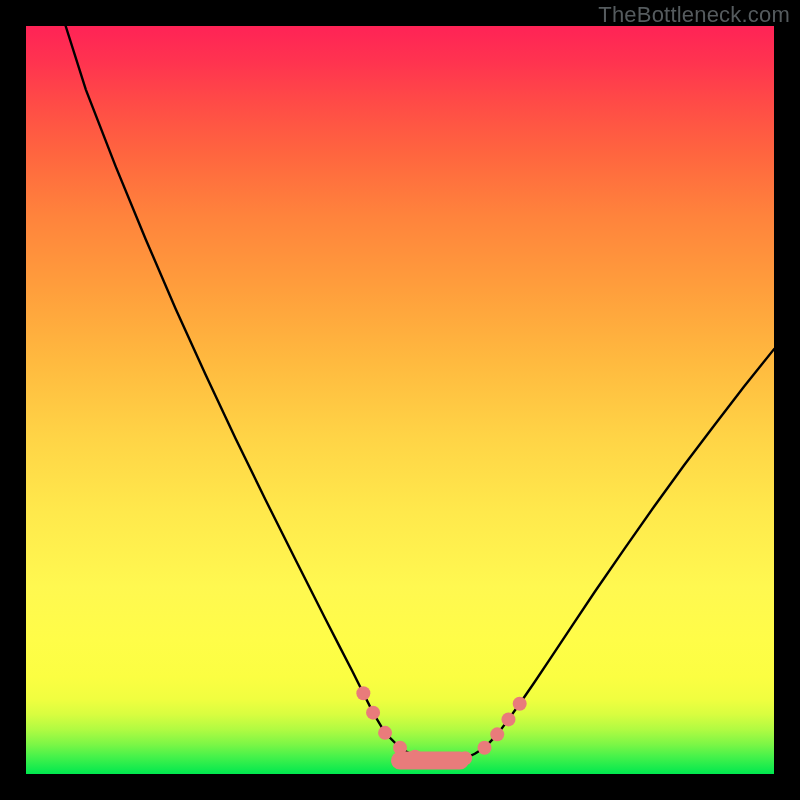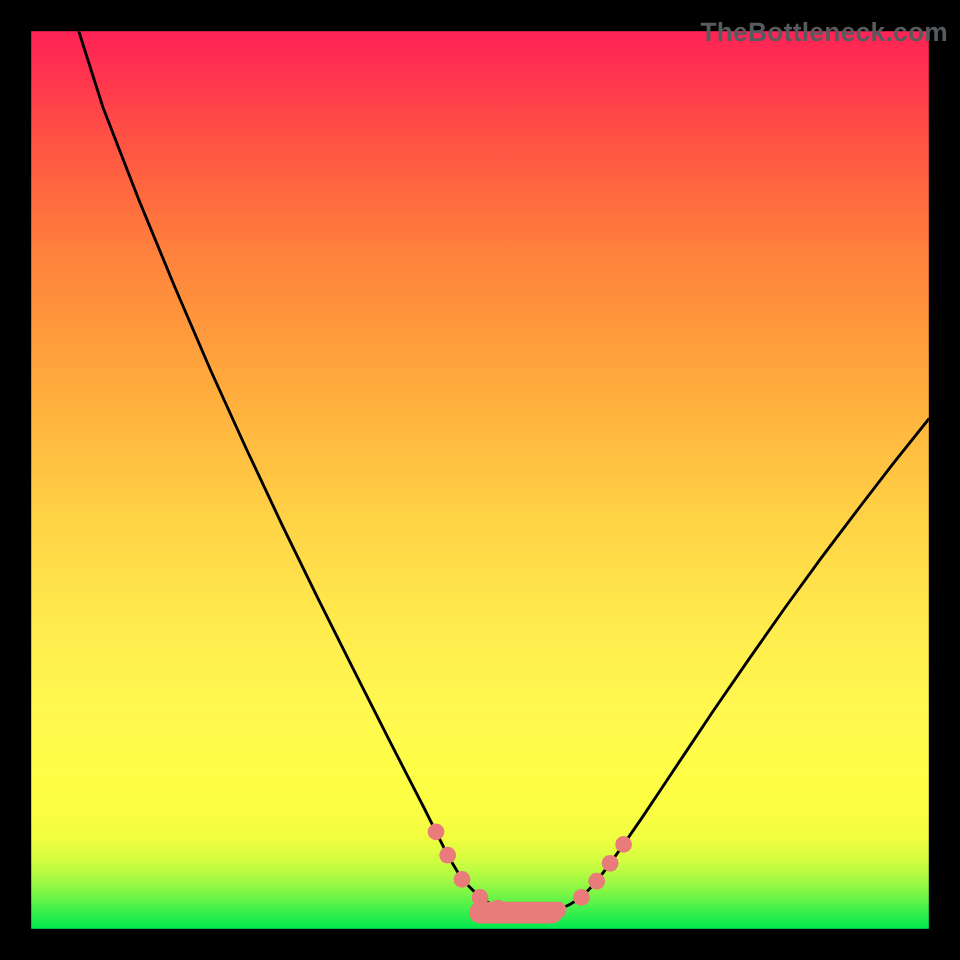--- a/index.html
+++ b/index.html
@@ -40,25 +40,25 @@
       #ff9e3c 65%,
       #ff823c 75%,
       #ff653f 83%,
       #ff4a47 90%,
       #ff344f 95%,
       #ff2356 100%
     );
   }
   .watermark {
     position: absolute;
-    top: 14px;
+    top: 2px;
     right: 10px;
     color: #555b5e;
     font-size: 22px;
-    font-weight: 700;
+    font-weight: 400;
     letter-spacing: 0.2px;
     user-select: none;
   }
   svg.curve {
     position: absolute;
     left: 0;
     top: 0;
   }
 </style>
 </head>

